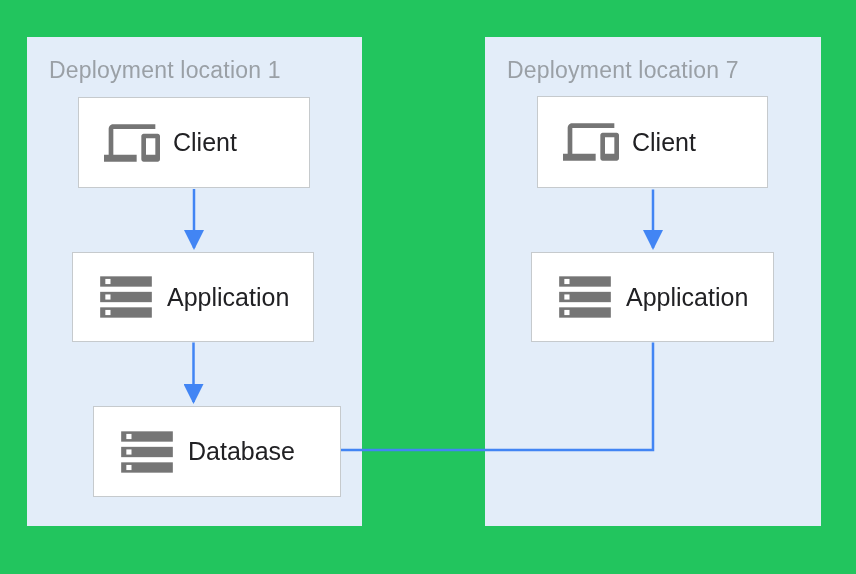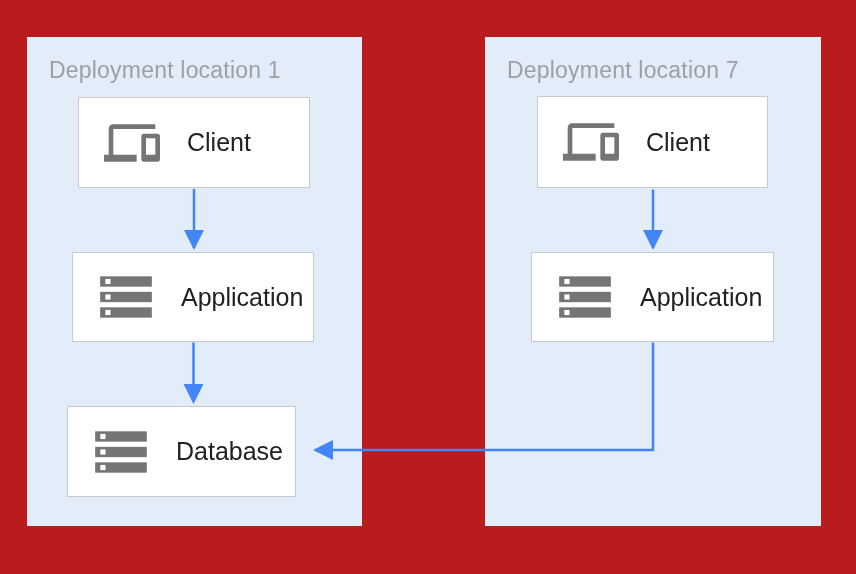--- a/index.html
+++ b/index.html
@@ -5,21 +5,21 @@
   html, body {
     margin: 0;
     padding: 0;
     background: #ffffff;
     font-family: "Liberation Sans", "DejaVu Sans", sans-serif;
   }
   .canvas {
     position: relative;
     width: 856px;
     height: 574px;
-    background: #b91c1c;
+    background: #22c55e;
     overflow: hidden;
   }
   .zone {
     position: absolute;
     background: #e3edf9;
   }
   .zone-title {
     position: absolute;
     left: 22px;
     top: 20px;
@@ -39,21 +39,21 @@
   }
   .node .icon-slot {
     width: 62px;
     margin-left: 22px;
     display: flex;
     align-items: center;
     justify-content: center;
     flex: none;
   }
   .node .node-label {
-    margin-left: 24px;
+    margin-left: 10px;
     font-size: 25px;
     color: #212124;
     white-space: nowrap;
   }
   svg.connectors {
     position: absolute;
     left: 0;
     top: 0;
     pointer-events: none;
   }
@@ -103,21 +103,21 @@
         <g fill="#ffffff">
           <rect x="4" y="5" width="2" height="2"></rect>
           <rect x="4" y="11" width="2" height="2"></rect>
           <rect x="4" y="17" width="2" height="2"></rect>
         </g>
       </svg>
     </span>
     <span class="node-label">Application</span>
   </div>
 
-  <div class="node" style="left:67px; top:406px; width:229px; height:91px;align-items:center;">
+  <div class="node" style="left:93px; top:406px; width:248px; height:91px;align-items:center;">
     <span class="icon-slot">
       <svg viewBox="0 0 24 24" width="62" height="62">
         <g fill="#757575">
           <rect x="2" y="4" width="20" height="4"></rect>
           <rect x="2" y="10" width="20" height="4"></rect>
           <rect x="2" y="16" width="20" height="4"></rect>
         </g>
         <g fill="#ffffff">
           <rect x="4" y="5" width="2" height="2"></rect>
           <rect x="4" y="11" width="2" height="2"></rect>

